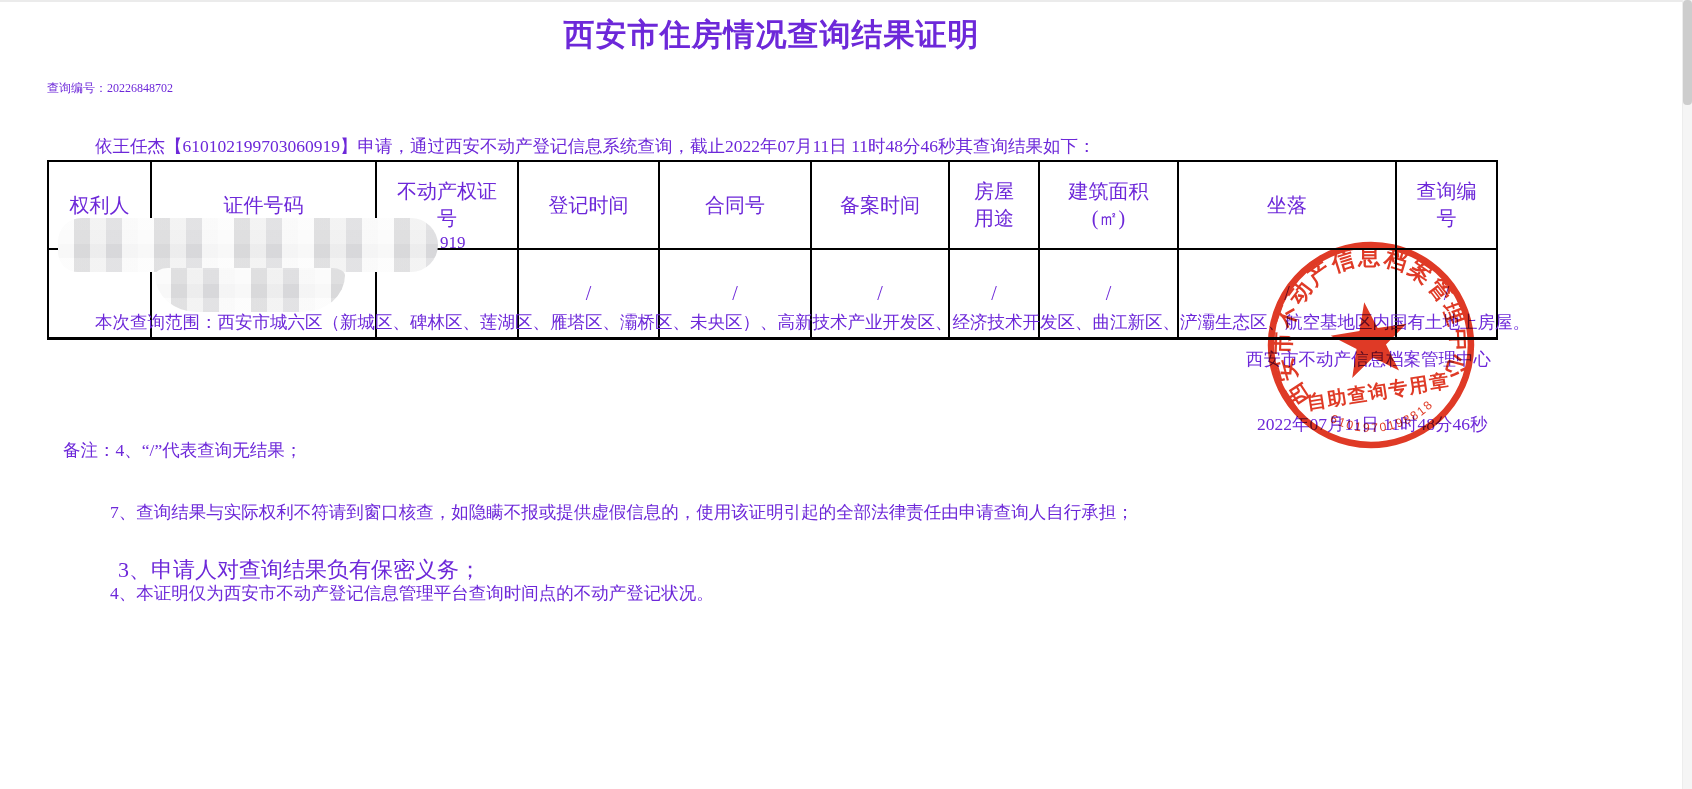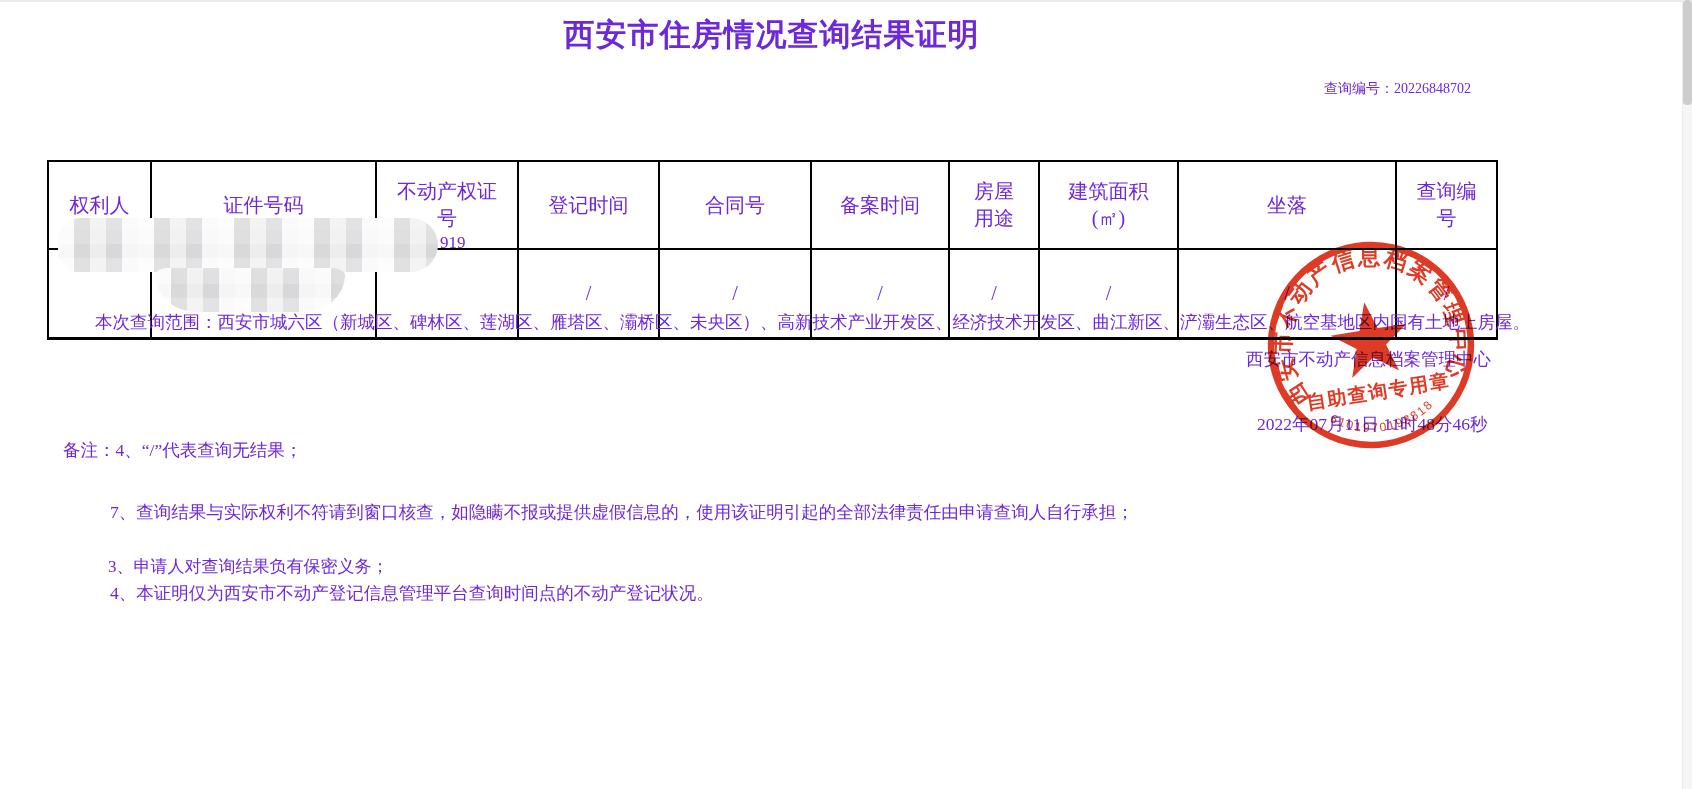--- a/index.html
+++ b/index.html
@@ -3,21 +3,21 @@
 <meta charset="utf-8">
 <style>
   html,body{margin:0;padding:0;background:#fff;}
   #page{
     position:relative;width:1692px;height:789px;background:#ffffff;overflow:hidden;
     font-family:"Liberation Serif","DejaVu Serif",serif;color:#6d28d9;
   }
   .top-hairline{position:absolute;left:0;top:0;width:100%;height:2px;background:#ebebeb;}
   .title-wrap{position:absolute;left:47px;top:16px;width:1449px;text-align:center;}
   .doc-title{font-size:31px;font-weight:bold;letter-spacing:1px;line-height:1.2;margin:0;}
-  .query-no{position:absolute;left:31px;top:80px;width:1440px;text-align:right;font-size:14px;}
+  .query-no{position:absolute;left:47px;top:80px;width:1440px;text-align:left;font-size:12px;}
   .intro{position:absolute;left:95px;top:134px;width:1500px;font-size:17.5px;white-space:nowrap;}
   .result-table{position:absolute;left:47px;top:160px;width:1449px;border-collapse:collapse;table-layout:fixed;}
   .result-table th,.result-table td{
     border:2px solid #000;text-align:center;vertical-align:middle;
     font-weight:normal;font-size:20px;padding:16px;overflow:hidden;
   }
   .result-table th{height:49px;}
   .result-table td{height:55px;}
   .result-table{border-bottom:3px solid #000;}
   .mosaic{
@@ -29,21 +29,21 @@
     filter:blur(0.6px);
   }
   .mosaic-bar{left:58px;top:218px;width:380px;height:54px;border-radius:26px 30px 30px 22px;}
   .mosaic-blob{left:155px;top:268px;width:190px;height:44px;border-radius:14px 14px 46px 46px / 8px 8px 40px 40px;}
   .id-tail{position:absolute;left:440px;top:233px;z-index:7;font-size:17px;}
   .scope{position:absolute;left:95px;top:310px;width:1560px;font-size:17.5px;white-space:nowrap;}
   .issuer{position:absolute;left:1246px;top:347px;font-size:17.5px;}
   .issue-date{position:absolute;left:1257px;top:412px;font-size:17.5px;}
   .notes-line1{position:absolute;left:63px;top:438px;font-size:17.5px;}
   .note-2{position:absolute;left:110px;top:500px;font-size:17.5px;width:1480px;}
-  .note-3{position:absolute;left:108px;top:555px;font-size:17px;}
+  .note-3{position:absolute;left:118px;top:555px;font-size:22px;}
   .note-4{position:absolute;left:110px;top:581px;font-size:17.5px;}
   .seal{
     position:absolute;left:1264px;top:238px;width:214px;height:214px;z-index:9;
     mix-blend-mode:multiply;opacity:0.93;transform:rotate(-9deg);pointer-events:none;
   }
   .seal svg{display:block;}
   .seal .ring-text{font-size:22px;font-weight:bold;letter-spacing:2.5px;fill:#dd2b15;font-family:"Liberation Serif","DejaVu Serif",serif;}
   .seal .type-text{font-size:19px;font-weight:bold;letter-spacing:1.5px;fill:#dd2b15;font-family:"Liberation Serif","DejaVu Serif",serif;}
   .seal .num-text{font-size:12px;letter-spacing:2px;fill:#dd2b15;font-family:"Liberation Sans","DejaVu Sans",sans-serif;}
   .scroll-track{position:absolute;right:0;top:0;width:9px;height:789px;background:#f5f5f5;border-left:1px solid #ededed;}
@@ -54,20 +54,21 @@
 
 <div id="page">
   <div class="top-hairline"></div>
 
   <div class="title-wrap">
     <h1 class="doc-title">西安市住房情况查询结果证明</h1>
   </div>
 
   <div class="query-no">查询编号：20226848702</div>
 
+  <div class="intro">依王任杰【610102199703060919】申请，通过西安不动产登记信息系统查询，截止2022年07月11日  11时48分46秒其查询结果如下：</div>
 
   <table class="result-table">
     <colgroup>
       <col style="width:103px">
         <col style="width:225px">
         <col style="width:142px">
         <col style="width:141px">
       <col style="width:152px">
         <col style="width:138px">
         <col style="width:90px">

